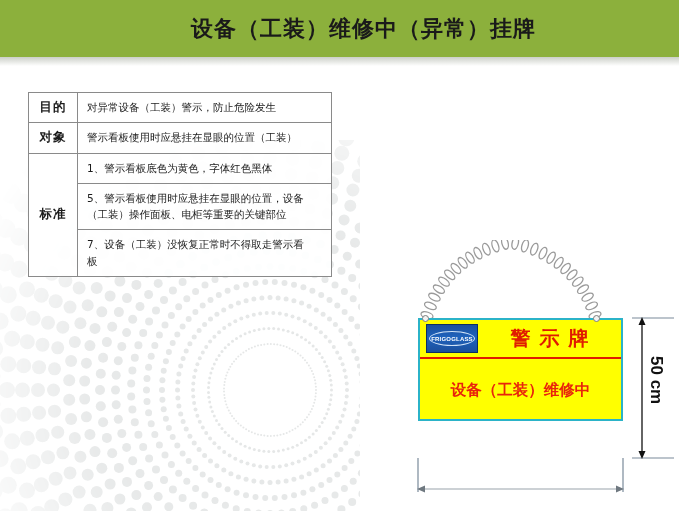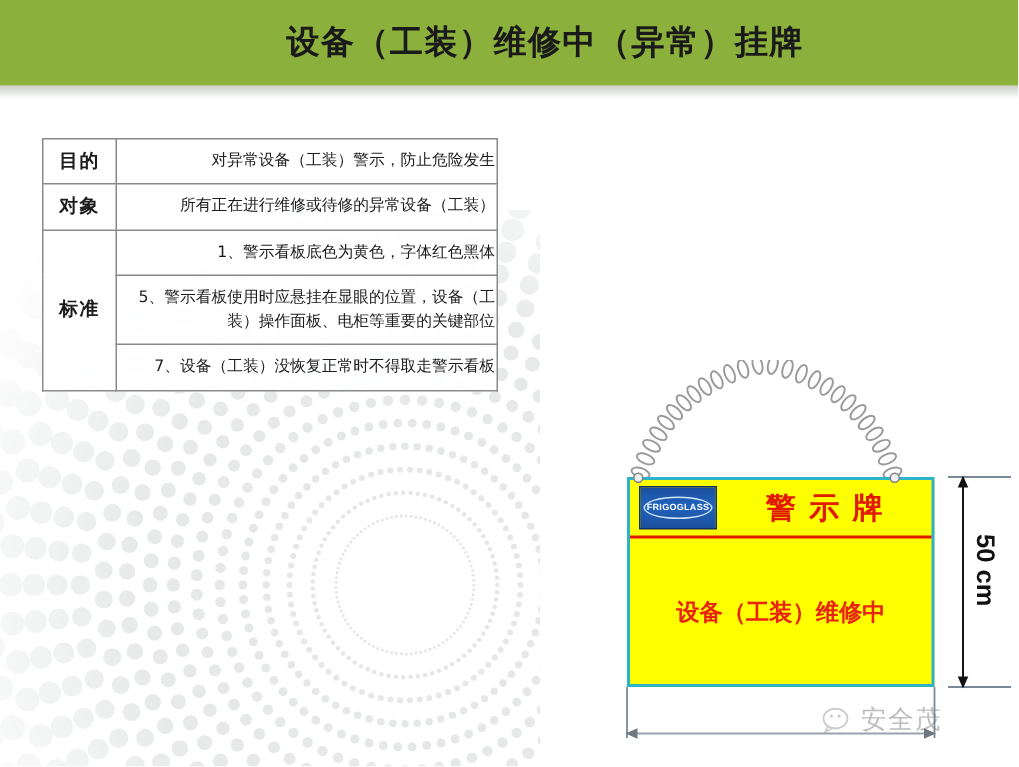--- a/index.html
+++ b/index.html
@@ -85,25 +85,24 @@
   td.lbl {
     width: 49px;
     text-align: center;
     font-size: 12.5px;
     font-weight: bold;
     font-family: "DejaVu Serif", "Liberation Serif", serif;
     padding: 6px 2px;
     letter-spacing: 1px;
   }
   td.val {
-    padding: 6px 1px 7px 9px;
+    padding: 6px 20px 7px 9px;
     font-size: 10.5px;
     line-height: 1.55;
     font-family: "DejaVu Sans", "Liberation Sans", sans-serif;
-    text-align: right;
   }
 
   
   #sign-area {
     position: absolute;
     left: 400px;
     top: 240px;
     width: 279px;
     height: 271px;
     z-index: 2;
@@ -115,21 +114,21 @@
     width: 279px;
     height: 115px;
     z-index: 2;
   }
 
   #sign-board {
     position: absolute;
     left: 18px;
     top: 78px;
     width: 205px;
-    height: 140px;
+    height: 103px;
     background: #ffff00;
     border: 2px solid #2bb3c8;
     z-index: 3;
   }
   #sign-top {
     position: absolute;
     left: 0;
     top: 0;
     right: 0;
     height: 39px;
@@ -1220,21 +1219,21 @@
   <div id="header-title">设备（工装）维修中（异常）挂牌</div>
 
   <table id="info-table">
     <tbody>
       <tr>
         <td class="lbl">目的</td>
         <td class="val">对异常设备（工装）警示，防止危险发生</td>
       </tr>
       <tr>
         <td class="lbl">对象</td>
-        <td class="val">所有正在进行维修或待修的异常设备（工装）</td>
+        <td class="val">警示看板使用时应悬挂在显眼的位置（工装）</td>
       </tr>
       <tr>
         <td class="lbl" rowspan="3">标准</td>
         <td class="val">1、警示看板底色为黄色，字体红色黑体</td>
       </tr>
       <tr>
         <td class="val">5、警示看板使用时应悬挂在显眼的位置，设备（工装）操作面板、电柜等重要的关键部位</td>
       </tr>
       <tr>
         <td class="val">7、设备（工装）没恢复正常时不得取走警示看板</td>
@@ -1306,23 +1305,14 @@
         <line x1="10" y1="0" x2="10" y2="34" stroke="#7a8a9a" stroke-width="1.2"></line>
         <line x1="215" y1="0" x2="215" y2="34" stroke="#7a8a9a" stroke-width="1.2"></line>
         <line x1="12" y1="31" x2="213" y2="31" stroke="#9aa3ac" stroke-width="1.2"></line>
         <polygon points="9,31 17,27.5 17,34.5" fill="#6f7880"></polygon>
         <polygon points="216,31 208,27.5 208,34.5" fill="#6f7880"></polygon>
       </svg>
     </div>
 
   </div>
 
-  <div id="watermark">
-    <svg width="22" height="18" viewBox="0 0 22 18" xmlns="http://www.w3.org/2000/svg" aria-hidden="true">
-      <ellipse cx="9" cy="8" rx="8" ry="6.6" fill="none" stroke="#8d8d8d" stroke-width="1.1"></ellipse>
-      <path d="M4 13 L2 17 L6.6 14.6" fill="none" stroke="#8d8d8d" stroke-width="1.1"></path>
-      <circle cx="6.3" cy="6.4" r="1.05" fill="#8d8d8d"></circle>
-      <circle cx="11.4" cy="6.4" r="1.05" fill="#8d8d8d"></circle>
-    </svg>
-    <span id="watermark-text">安全茂</span>
-  </div>
 
 </div>
 
 </body></html>

